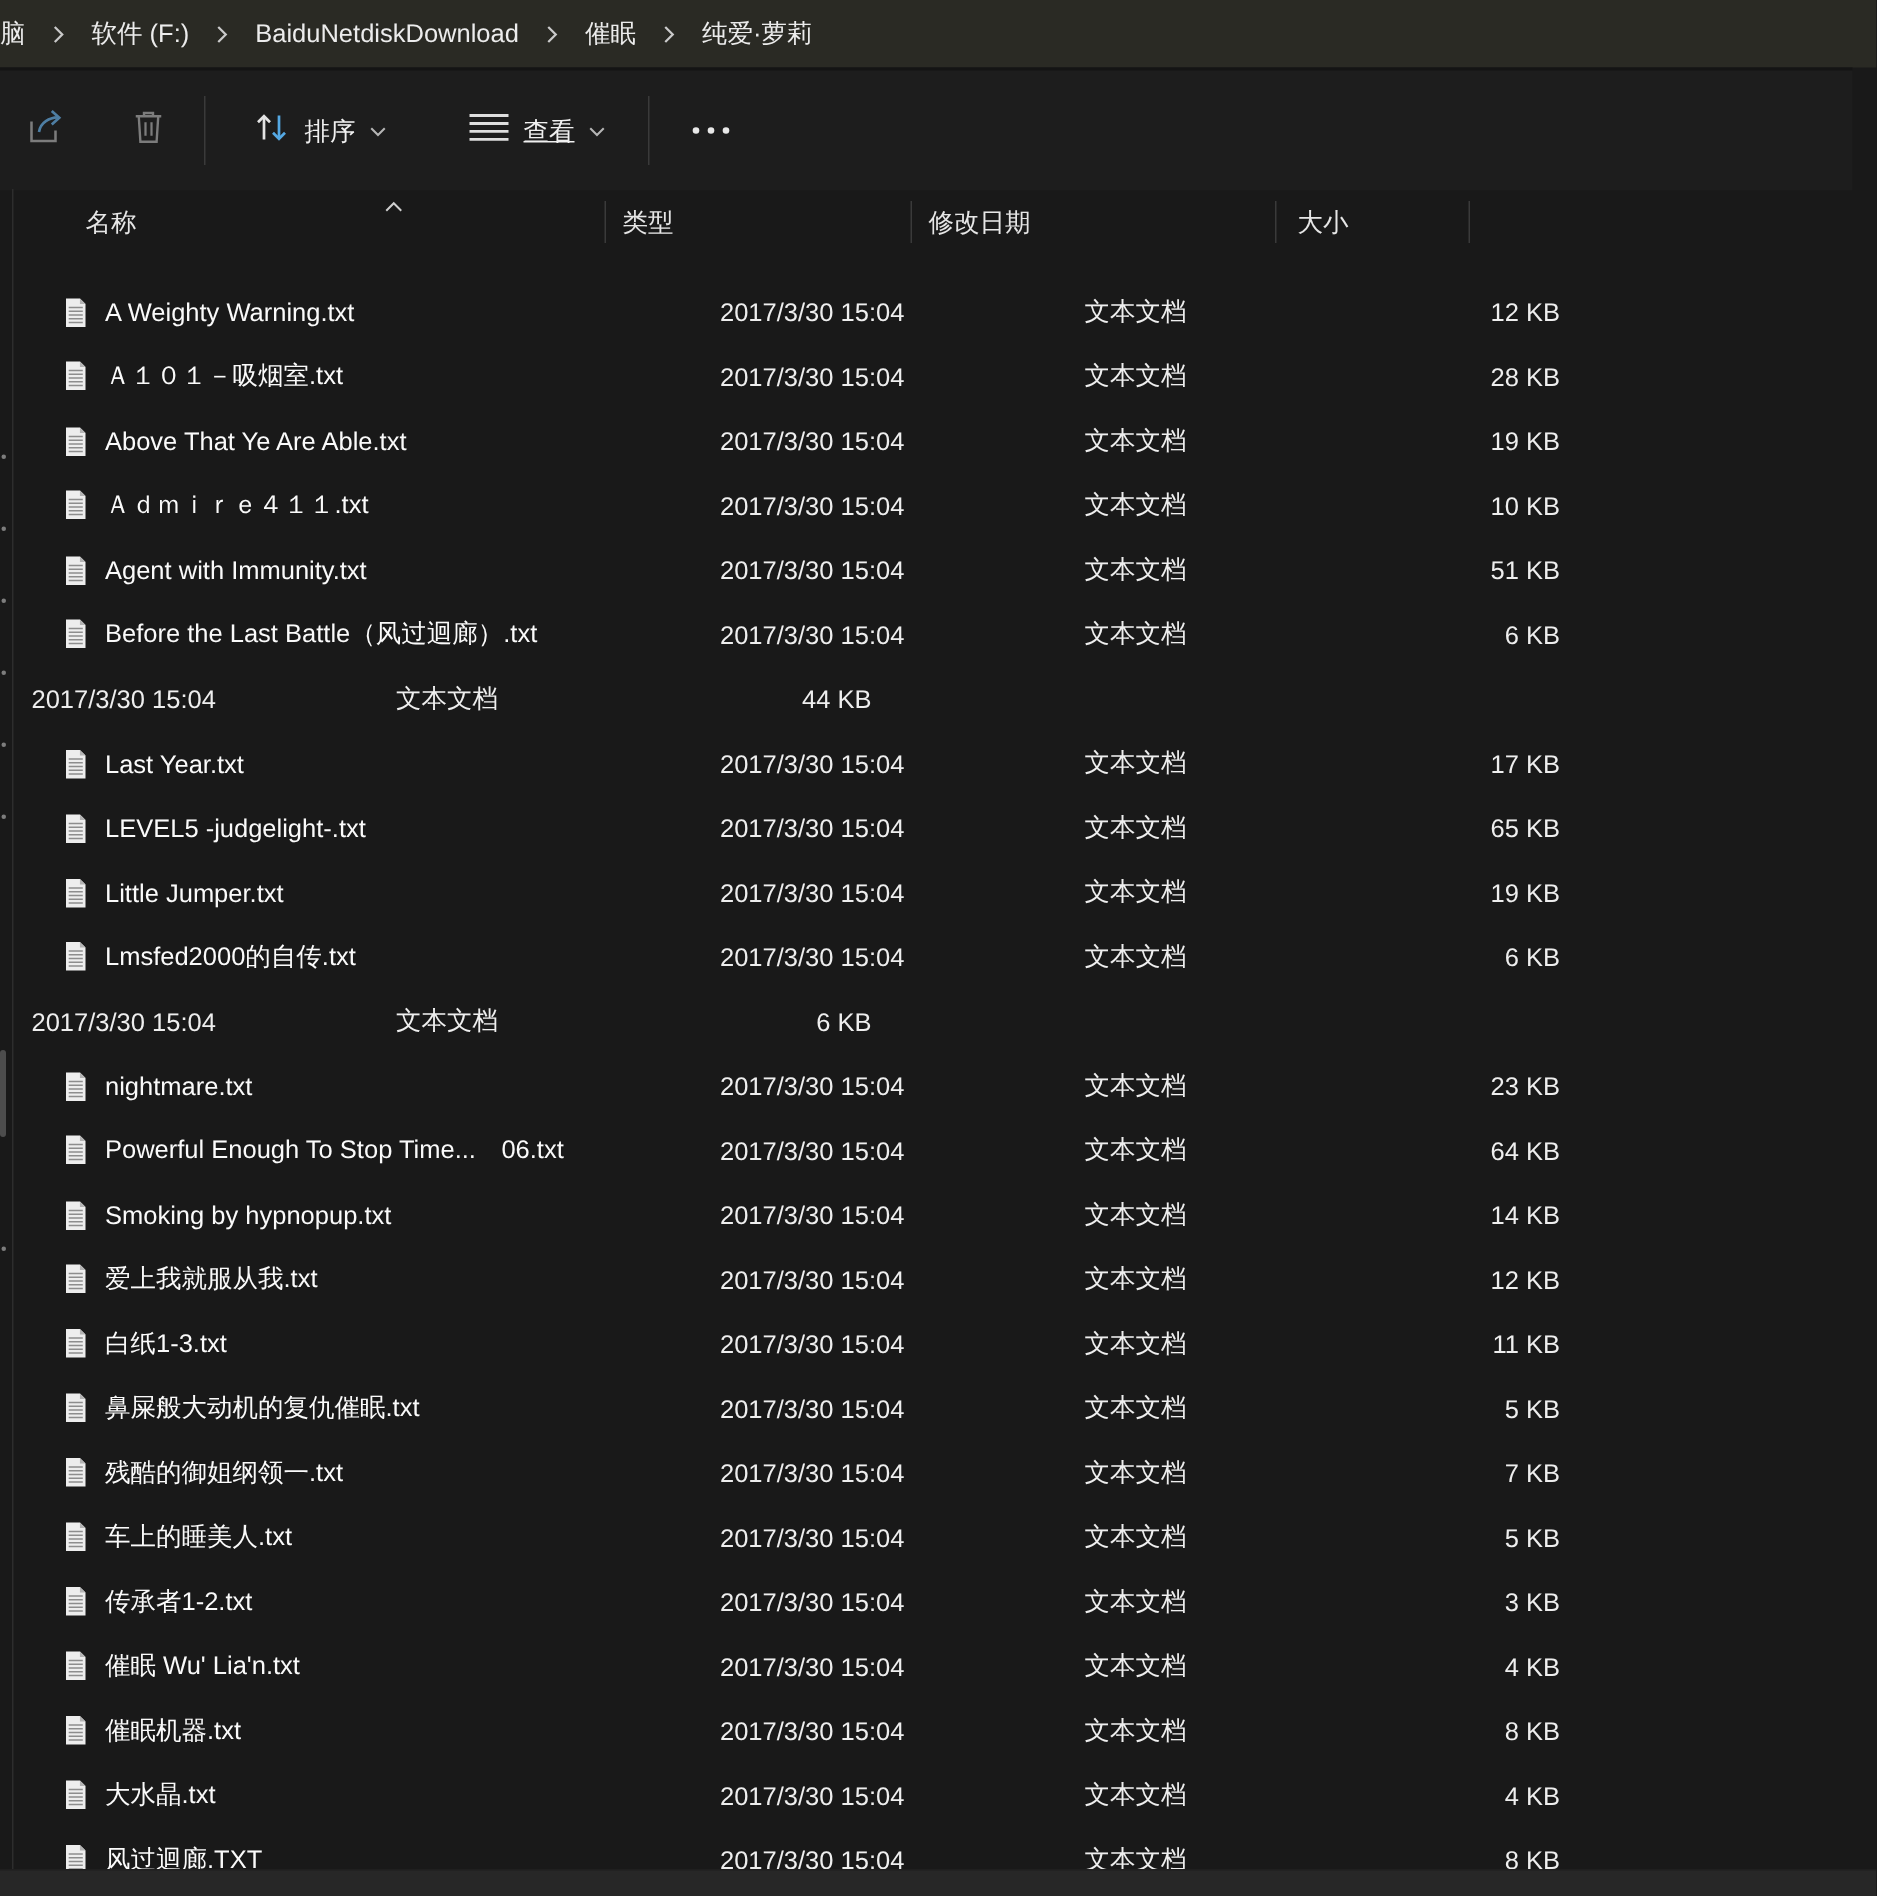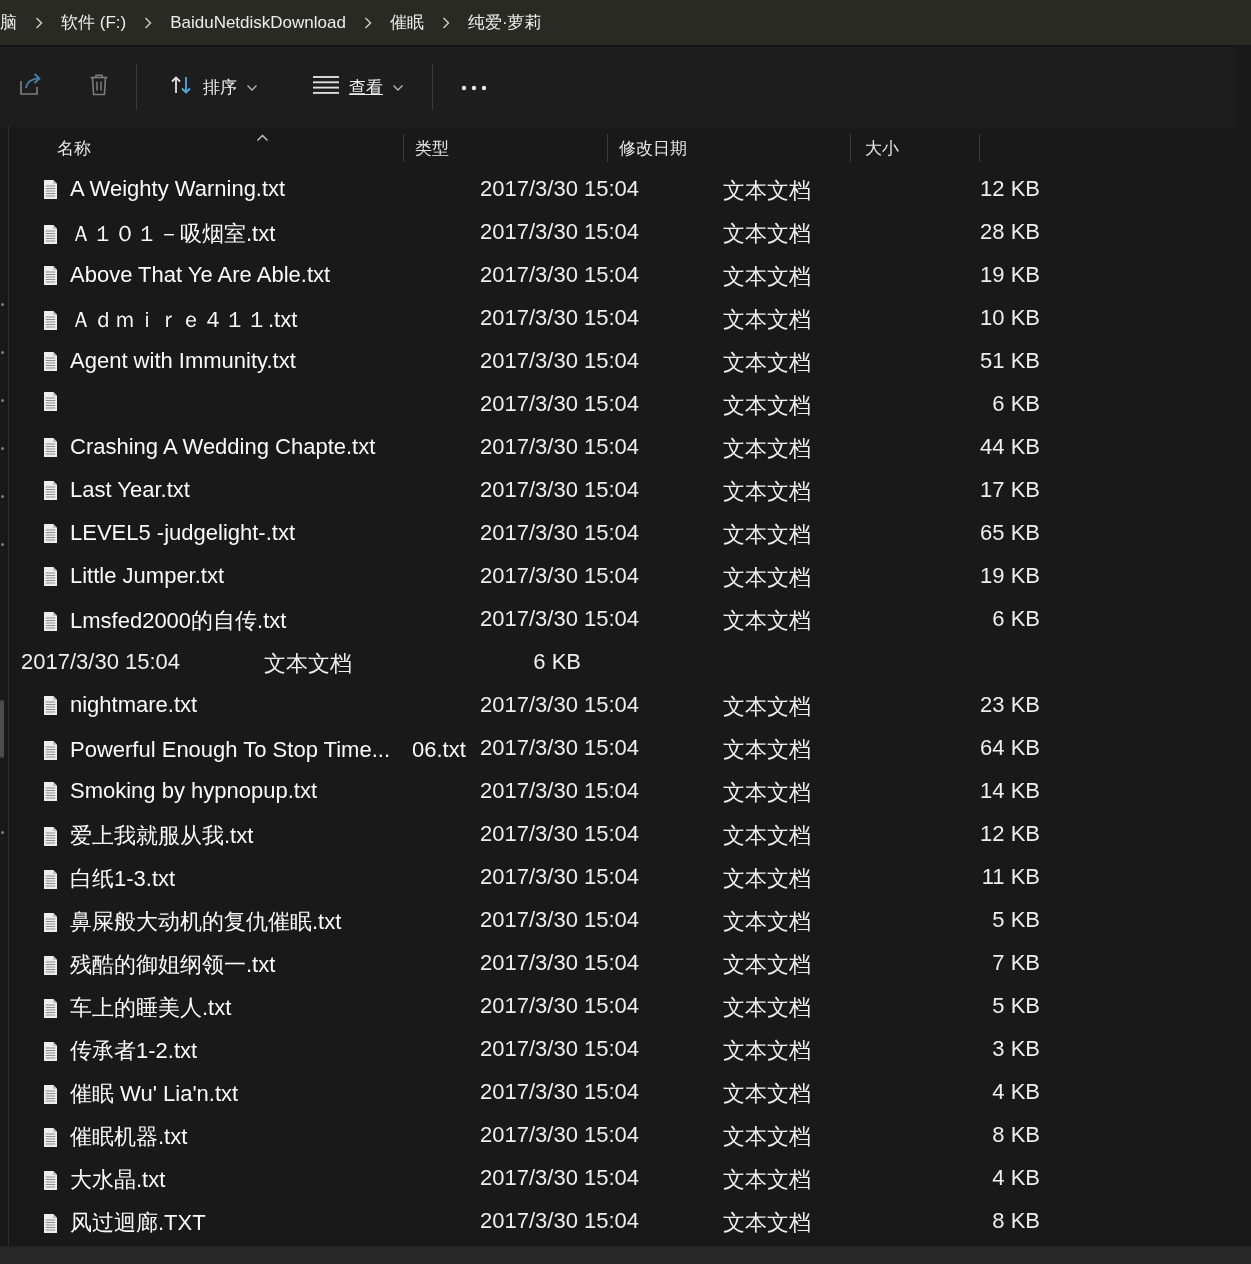--- a/index.html
+++ b/index.html
@@ -34,21 +34,21 @@
   .hcell{position:relative;display:flex;align-items:center;box-sizing:border-box;}
   .hcell::after{content:"";position:absolute;right:0;top:8px;bottom:8px;width:1px;background:#3a3a3a;}
   .h-name{width:394px;padding-left:47px;}
   .h-date{width:243px;padding-left:11px;}
   .h-type{width:204px;padding-left:11px;}
   .h-size{width:129px;padding-left:14px;}
   .sort-caret{position:absolute;left:246px;top:1px;}
 
   
   .file-list{position:absolute;top:176px;left:10px;width:1241px;}
-  .row{height:43px;display:flex;align-items:flex-start;font-size:22px;}
+  .row{height:43px;display:flex;align-items:flex-end;font-size:17px;}
   .cell{box-sizing:border-box;white-space:nowrap;overflow:hidden;}
   .cell-name{width:459px;display:flex;align-items:center;padding-left:31px;color:#fafafa;}
   .file-icon{display:flex;align-items:center;margin-right:10px;flex:0 0 auto;}
   .cell-date{width:243px;padding-left:11px;color:#eeeeee;}
   .cell-type{width:204px;padding-left:11px;color:#eeeeee;}
   .cell-size{width:129px;padding-right:5px;text-align:right;color:#eeeeee;}
 
   
   .nav-divider{position:absolute;left:8px;top:126px;bottom:18px;width:1px;background:#2d2d2d;}
   .nav-thumb{position:absolute;left:0;top:700px;width:4px;height:58px;background:#4d4d4d;border-radius:2px;}
@@ -283,42 +283,27 @@
               <path d="M12.3 1 L16 4.7 H12.3 Z" fill="#b4b4b4"></path>
               <g stroke="#8d8d8d" stroke-width="1">
                 <line x1="4.8" y1="7" x2="14.2" y2="7"></line>
                 <line x1="4.8" y1="9.5" x2="14.2" y2="9.5"></line>
                 <line x1="4.8" y1="12" x2="14.2" y2="12"></line>
                 <line x1="4.8" y1="14.5" x2="14.2" y2="14.5"></line>
                 <line x1="4.8" y1="17" x2="14.2" y2="17"></line>
               </g>
             </svg>
           </span>
+          <span>Before the Last Battle（风过迴廊）.txt</span>
         </div>
         <div class="cell cell-date">2017/3/30 15:04</div>
         <div class="cell cell-type">文本文档</div>
         <div class="cell cell-size">6 KB</div>
       </div>
       <div class="row">
-        <div class="cell cell-name">
-          <span class="file-icon">
-            <svg width="19" height="21" viewBox="0 0 19 21">
-              <path d="M3 1 H12.3 L16 4.7 V20 H3 Z" fill="#ededed"></path>
-              <path d="M12.3 1 L16 4.7 H12.3 Z" fill="#b4b4b4"></path>
-              <g stroke="#8d8d8d" stroke-width="1">
-                <line x1="4.8" y1="7" x2="14.2" y2="7"></line>
-                <line x1="4.8" y1="9.5" x2="14.2" y2="9.5"></line>
-                <line x1="4.8" y1="12" x2="14.2" y2="12"></line>
-                <line x1="4.8" y1="14.5" x2="14.2" y2="14.5"></line>
-                <line x1="4.8" y1="17" x2="14.2" y2="17"></line>
-              </g>
-            </svg>
-          </span>
-          <span>Crashing A Wedding Chapte.txt</span>
-        </div>
         <div class="cell cell-date">2017/3/30 15:04</div>
         <div class="cell cell-type">文本文档</div>
         <div class="cell cell-size">44 KB</div>
       </div>
       <div class="row">
         <div class="cell cell-name">
           <span class="file-icon">
             <svg width="19" height="21" viewBox="0 0 19 21">
               <path d="M3 1 H12.3 L16 4.7 V20 H3 Z" fill="#ededed"></path>
               <path d="M12.3 1 L16 4.7 H12.3 Z" fill="#b4b4b4"></path>

